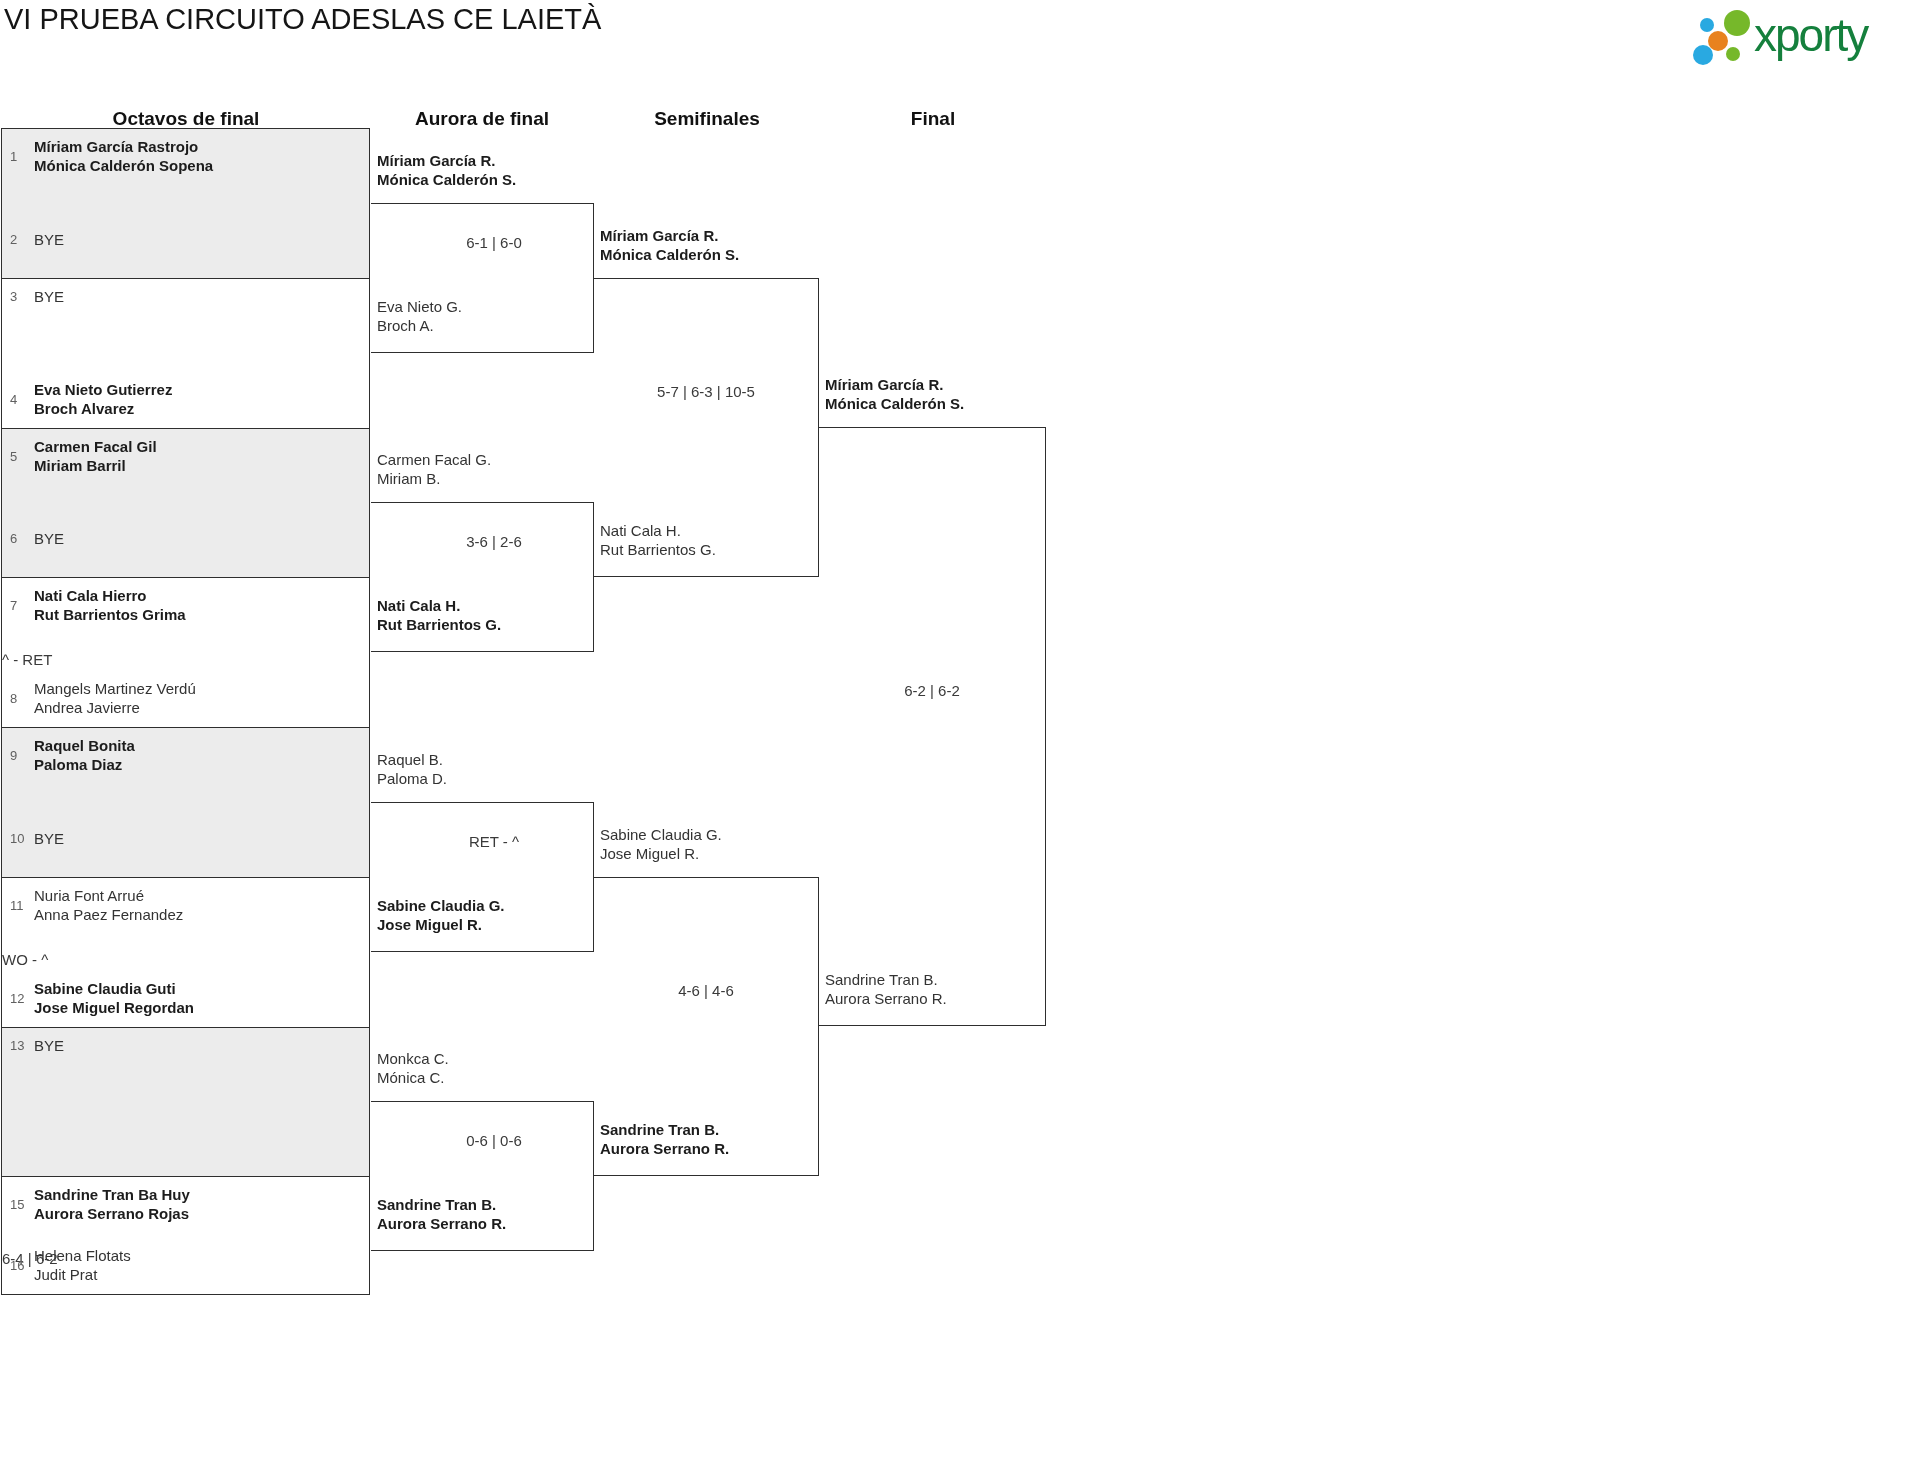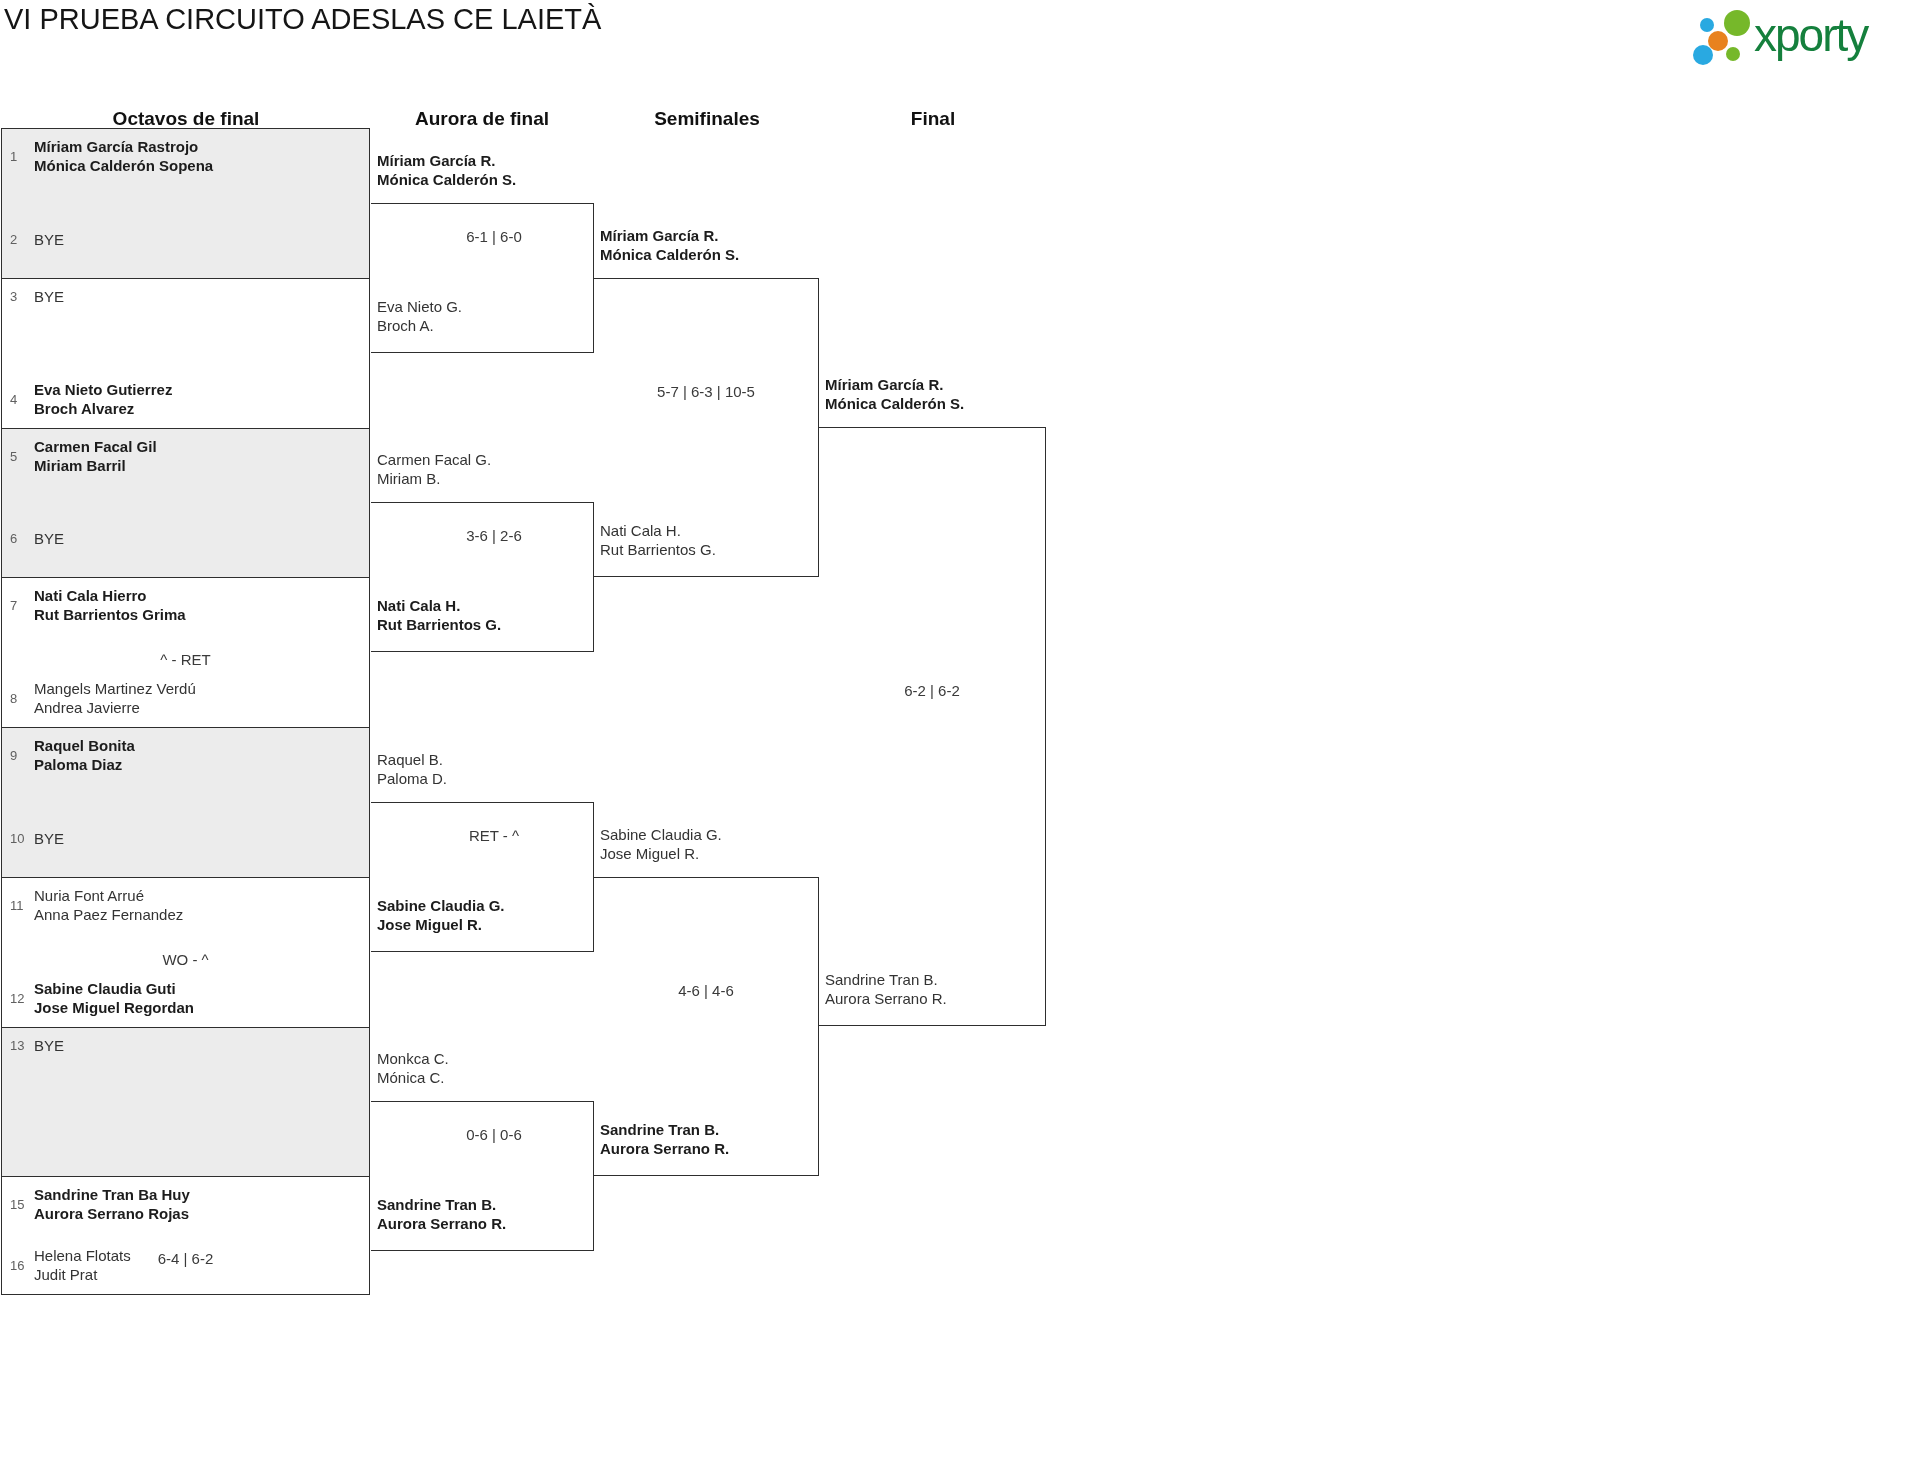--- a/index.html
+++ b/index.html
@@ -19,28 +19,28 @@
   .obox{position:absolute;left:1px;width:369px;border:1px solid #2e2e2e;box-sizing:border-box;background:#fff;}
   .obox.gray{background:#ececec;}
   .entry{position:absolute;left:8px;right:6px;display:flex;align-items:center;gap:6px;}
   .entry .seed{flex:none;width:18px;font-size:13px;color:#606060;}
   .names{display:flex;flex-direction:column;}
   .names span{font-size:15px;line-height:19px;color:#333;white-space:nowrap;}
   .names.win span{font-weight:bold;color:#1c1c1c;}
   .t1{top:8px;}
   .t2{bottom:10px;}
   .t2-one{bottom:29px;}
-  .oscore{position:absolute;left:0;right:0;top:73px;text-align:center;font-size:15px;color:#3a3a3a;}
+  .oscore{position:absolute;left:0;right:0;top:73px;text-align:left;font-size:15px;color:#3a3a3a;}
   
   .rbox{position:absolute;border:1px solid #2e2e2e;border-left:none;box-sizing:border-box;background:transparent;text-decoration:underline;}
   .rteam{position:absolute;left:6px;}
   .rteam.top{top:-53px;}
   .rteam.bot{bottom:17px;}
   .rscore{position:absolute;left:0;right:0;text-align:center;font-size:15px;color:#3a3a3a;}
-  .qf .rscore{top:24px;padding-left:24px;}
+  .qf .rscore{top:30px;padding-left:24px;}
   .sf .rscore{top:104px;}
   .fi .rscore{top:254px;}
 </style>
 </head>
 <body>
 
 <div class="title">
   <div>VI PRUEBA CIRCUITO ADESLAS CE LAIETÀ</div>
 </div>
 

